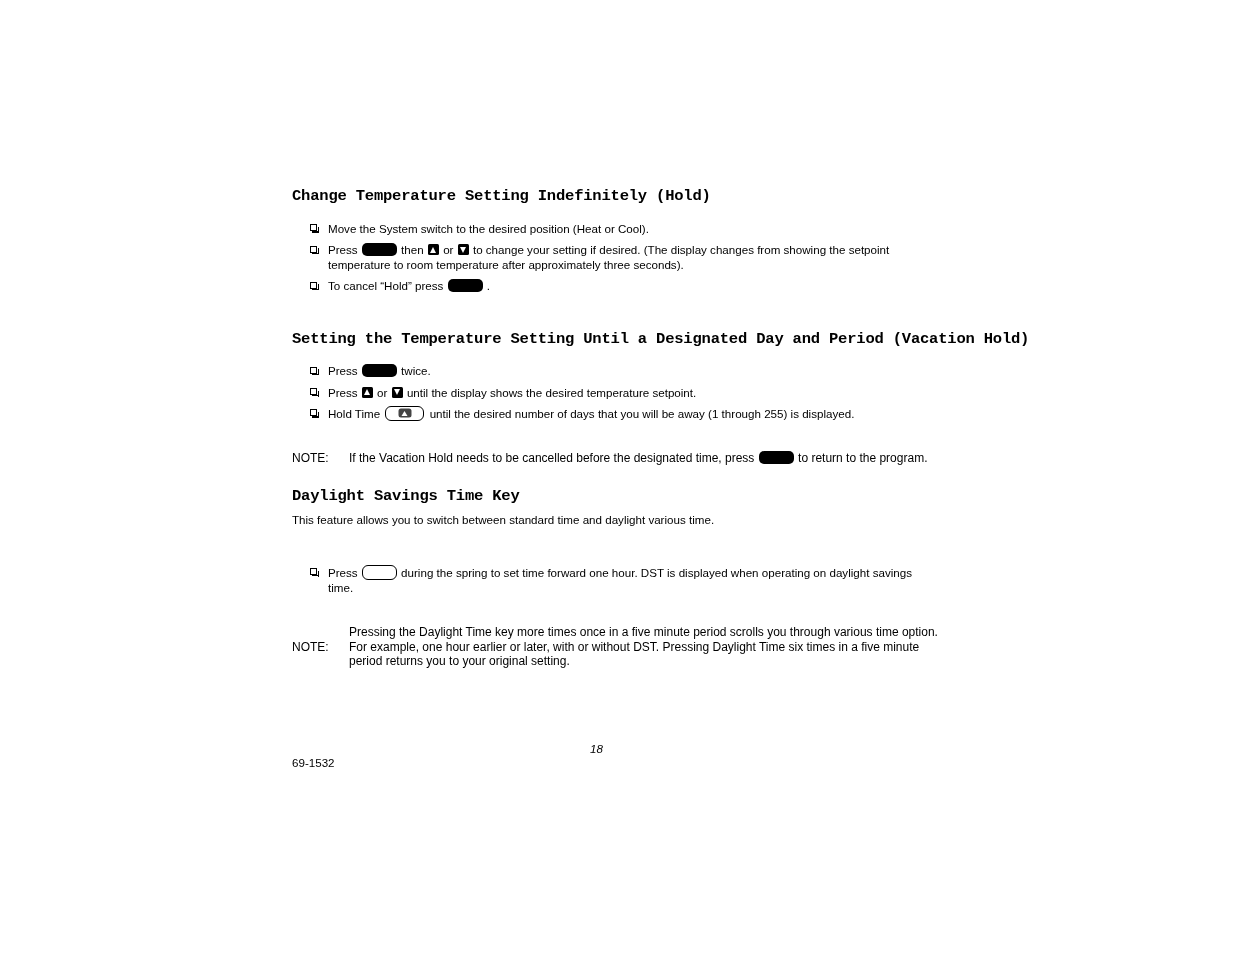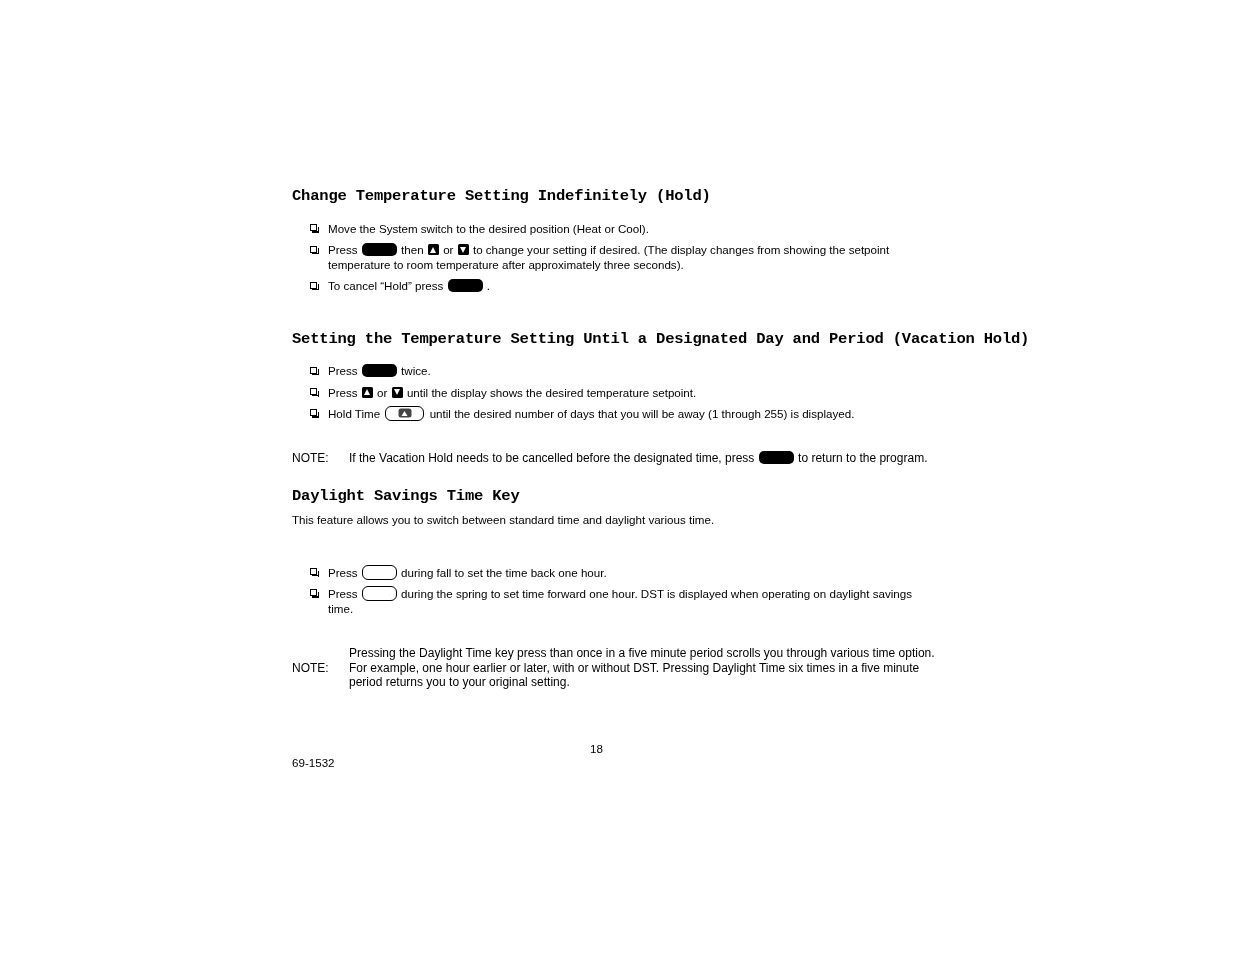--- a/index.html
+++ b/index.html
@@ -194,20 +194,21 @@
   }
   .footer .doc-num {
     position: absolute;
     left: 0;
     top: 14px;
   }
   .footer .page-num {
     position: absolute;
     left: 298px;
     top: 0;
+    font-style: italic;
   }
 </style>
 </head>
 <body>
 
 <div class="page">
 
   <div class="section">
     <h2 class="section-heading">Change Temperature Setting Indefinitely (Hold)</h2>
 
@@ -285,40 +286,34 @@
   <div class="gap-lg"></div>
 
   <div class="section">
     <h2 class="section-heading">Daylight Savings Time Key</h2>
 
     <p class="body-text">This feature allows you to switch between standard time and daylight various time.</p>
 
     <div class="gap-lg"></div>
 
     <ul class="checklist">
-      <li>
-        <span class="bullet-box"></span>
-        <span>Press</span>
-        <span class="key-blank"></span>
-        <span>during fall to set the time back one hour.</span>
-      </li>
 
       <li>
         <span class="bullet-box"></span>
         <span>Press</span>
         <span class="key-blank"></span>
         <span>during the spring to set time forward one hour. DST is displayed when operating on daylight savings time.</span>
       </li>
     </ul>
 
     <div class="gap-md"></div>
 
     <div class="note">
       <span class="note-label">NOTE:</span>
-      <span class="note-body">Pressing the Daylight Time key press than once in a five minute period scrolls you through various time option. For example, one hour earlier or later, with or without DST. Pressing Daylight Time six times in a five minute period returns you to your original setting.</span>
+      <span class="note-body">Pressing the Daylight Time key more times once in a five minute period scrolls you through various time option. For example, one hour earlier or later, with or without DST. Pressing Daylight Time six times in a five minute period returns you to your original setting.</span>
     </div>
   </div>
 
 </div>
 
 <div class="footer">
   <span class="doc-num">69-1532</span>
   <span class="page-num">18</span>
 </div>
 

